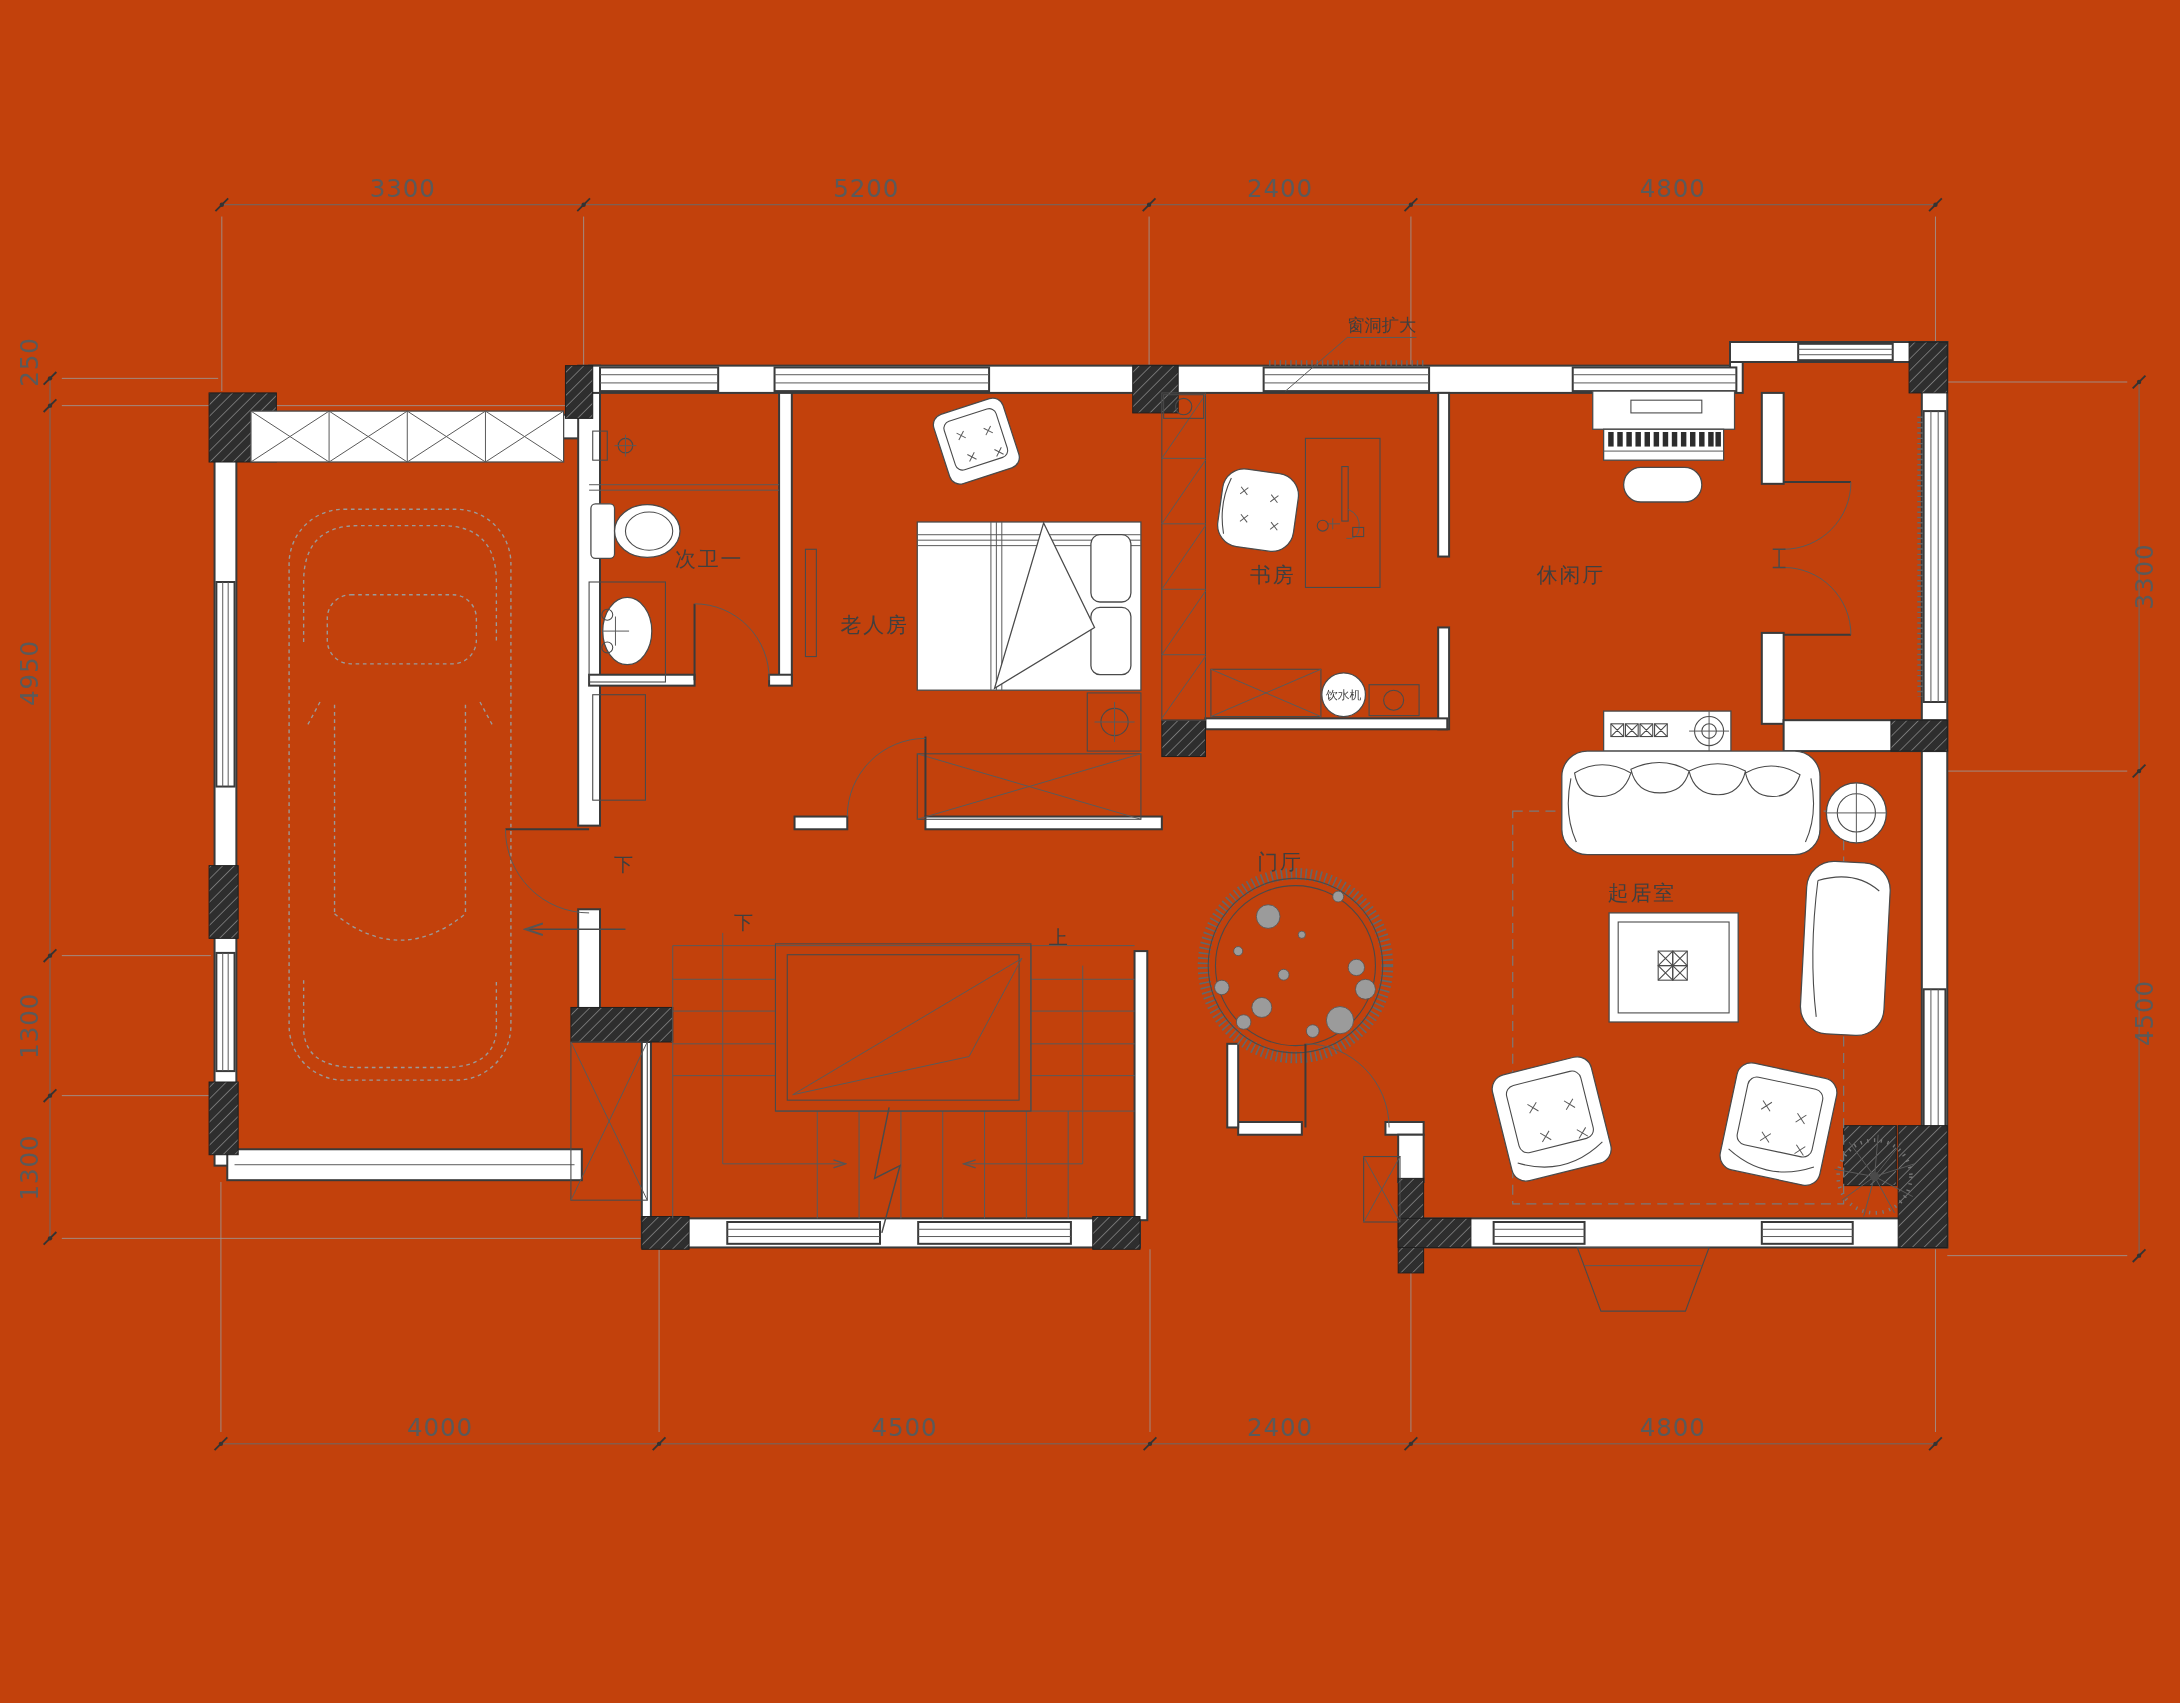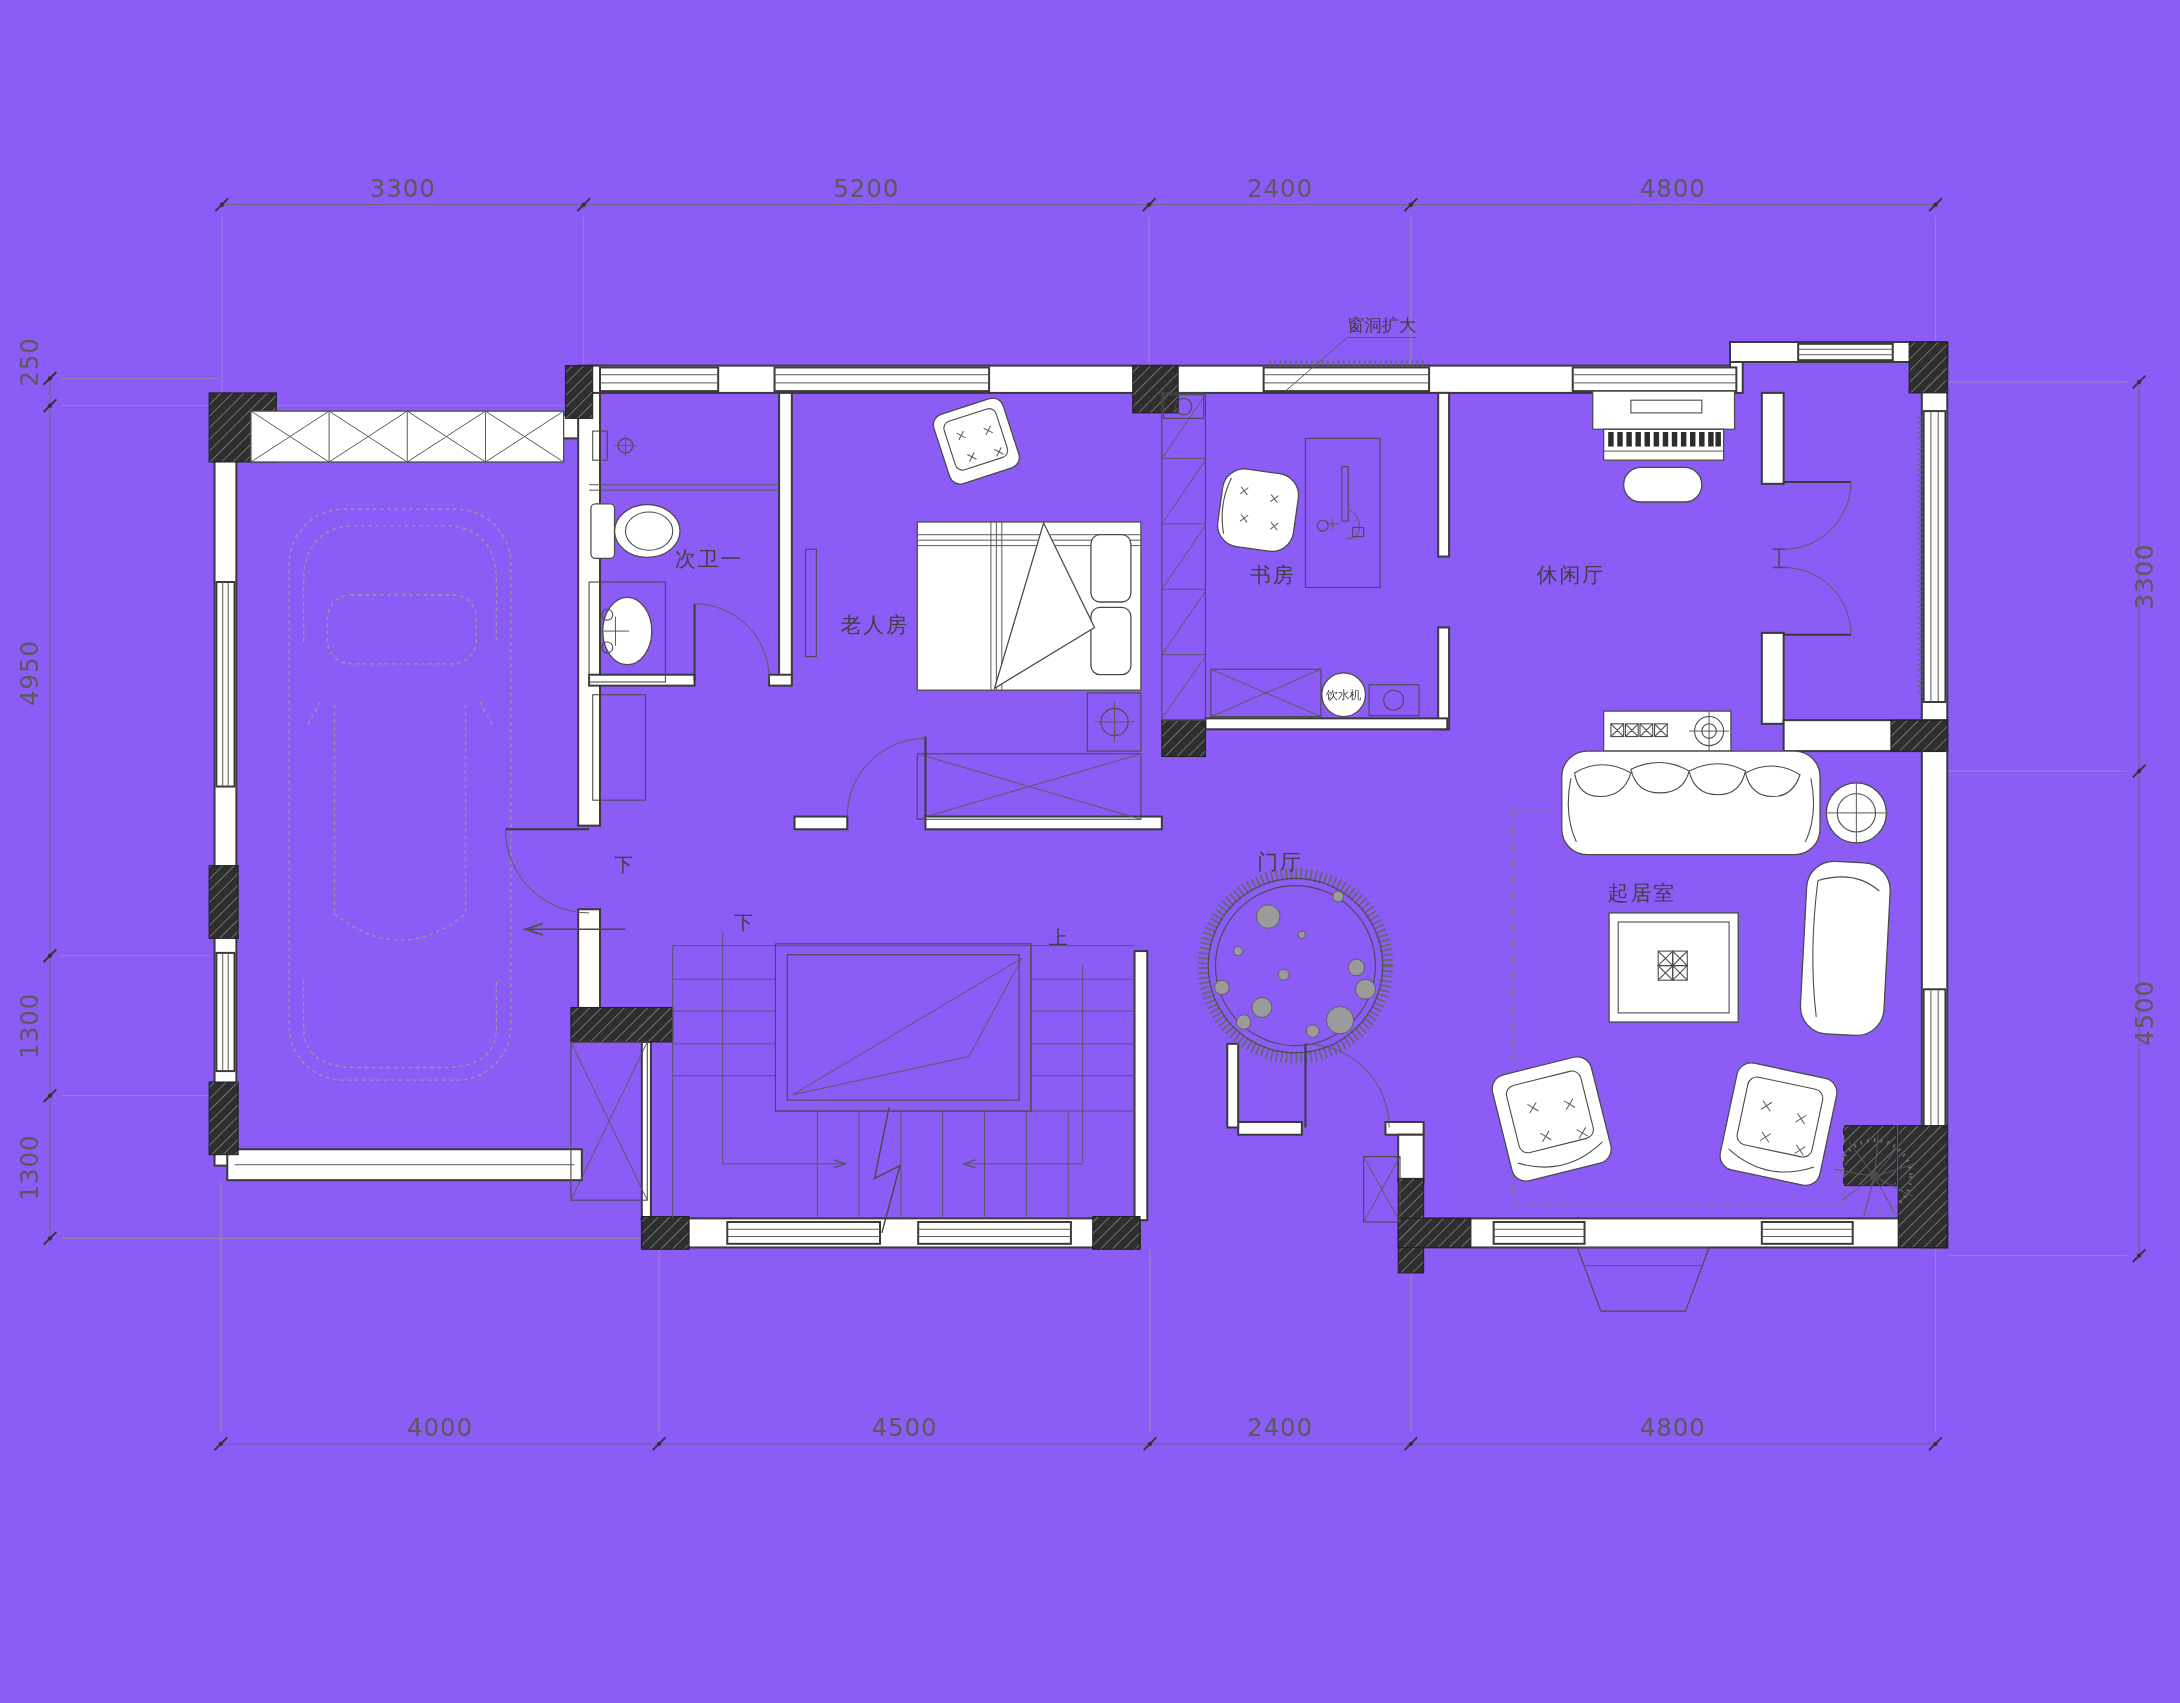--- a/index.html
+++ b/index.html
@@ -1,16 +1,16 @@
 <!DOCTYPE html>
 <html style="font-size:14.5px"><head>
 <meta charset="utf-8">
 <style>
   html,body{margin:0;padding:0;background:#e8e8e8;font-family:"DejaVu Sans",sans-serif;}
-  .sheet{width:2180px;height:1704px;background:#8b5cf6;position:relative;margin:0 auto;text-decoration:underline;}
+  .sheet{width:2180px;height:1704px;background:#c2410c;position:relative;margin:0 auto;text-decoration:underline;}
   svg{display:block;}
   .wl{fill:#ffffff;stroke:#3a3a3a;stroke-width:2.2;}
   .ln{stroke:#3a3a3a;fill:none;stroke-width:2.2;}
   .thin{stroke:#5a5a5a;fill:none;stroke-width:1.1;}
   .med{stroke:#4a4a4a;fill:none;stroke-width:1.6;}
   .blk{fill:url(#hatchP);stroke:#1f1f1f;stroke-width:1.1;}
   .furn{stroke:#4a4a4a;fill:#ffffff;stroke-width:1.4;}
   .furnl{stroke:#4a4a4a;fill:none;stroke-width:1.2;}
   .dash{stroke:#7a7a7a;stroke-dasharray:11 7;fill:none;stroke-width:1.3;}
   .car{stroke:#9a9a9a;stroke-dasharray:4 4;fill:none;stroke-width:1.5;}

